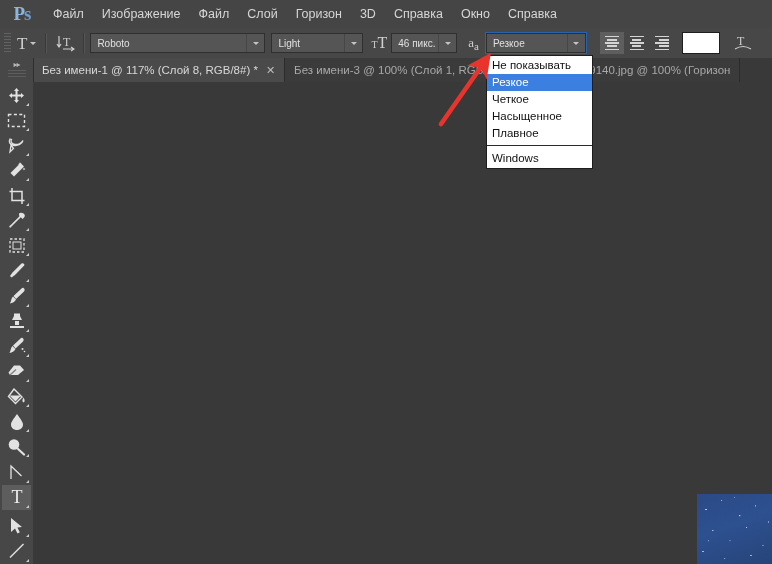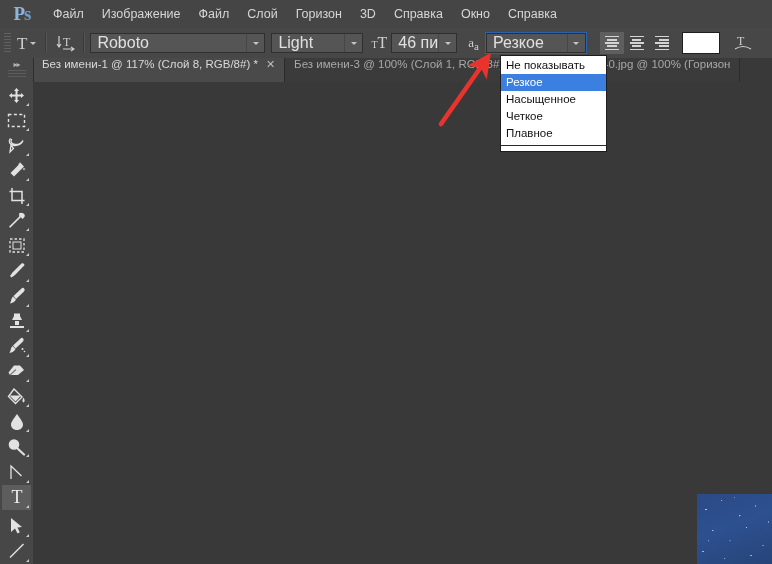--- a/index.html
+++ b/index.html
@@ -91,21 +91,21 @@
     display: flex; align-items: center; justify-content: center;
     width: 26px; height: 24px;
     cursor: pointer;
   }
   .field {
     background: #555555;
     border: 1px solid #2f2f2f;
     height: 20px;
     display: flex; align-items: center;
     color: #e0e0e0;
-    font-size: 16px;
+    font-size: 10px;
     box-sizing: border-box;
   }
   .field .val {
     padding-left: 6px;
     flex: 1;
     white-space: nowrap;
     overflow: hidden;
   }
   .field .drop {
     width: 17px; height: 100%;
@@ -165,21 +165,21 @@
 
   
   .tabbar {
     position: absolute; left: 33px; top: 58px;
     width: 739px; height: 24px;
     background: #393939;
     display: flex; align-items: stretch;
     border-bottom: 1px solid #2b2b2b;
   }
   .tab {
-    display: flex; align-items: flex-start;
+    display: flex; align-items: center;
     padding: 0 9px;
     font-size: 11.5px;
     color: #a8a8a8;
     background: #3b3b3b;
     border-right: 1px solid #2b2b2b;
     white-space: nowrap;
     cursor: pointer;
   }
   .tab.active {
     background: #4a4a4a;
@@ -256,21 +256,21 @@
       radial-gradient(circle at 72% 88%, rgba(200,220,255,.7) 0 .55px, transparent .85px),
       radial-gradient(circle at 95% 40%, rgba(210,228,255,.6) 0 .5px, transparent .8px),
       radial-gradient(circle at 50% 5%, rgba(200,218,255,.5) 0 .45px, transparent .75px),
       radial-gradient(circle at 15% 67%, rgba(200,218,255,.55) 0 .45px, transparent .75px),
       linear-gradient(160deg, #2b4a86 0%, #2d508f 45%, #264479 100%);
   }
 
   
   .dropdown {
     position: absolute;
-    left: 500px; top: 55px;
+    left: 486px; top: 55px;
     width: 107px;
     background: #ffffff;
     border: 1px solid #1d1d1d;
     z-index: 60;
     padding: 1px 0;
     box-sizing: border-box;
   }
   .dd-item {
     font-size: 11.5px;
     color: #111111;
@@ -586,24 +586,25 @@
     </div>
   </div>
 
   <div class="canvas-area">
     <div class="doc-thumb"></div>
   </div>
 
   <div class="dropdown">
     <div class="dd-item">Не показывать</div>
     <div class="dd-item selected">Резкое</div>
+    <div class="dd-item">Четкое</div>
     <div class="dd-item">Насыщенное</div>
-    <div class="dd-item">Четкое</div>
     <div class="dd-item">Плавное</div>
     <div class="dd-sep"></div>
+    <div class="dd-item">Windows</div>
   </div>
 
   <div class="arrow-annotation">
     <svg width="75" height="90" viewBox="0 0 75 90">
       <defs>
         <marker id="ah" markerWidth="6" markerHeight="6" refX="2.6" refY="3" orient="auto">
           <path d="M0.3,0.4 L5.6,3 L0.3,5.6 L1.7,3 Z" fill="#e8342c"></path>
         </marker>
       </defs>
       <line x1="16" y1="74" x2="58" y2="14" stroke="#e8342c" stroke-width="4.6" stroke-linecap="round" marker-end="url(#ah)"></line>

